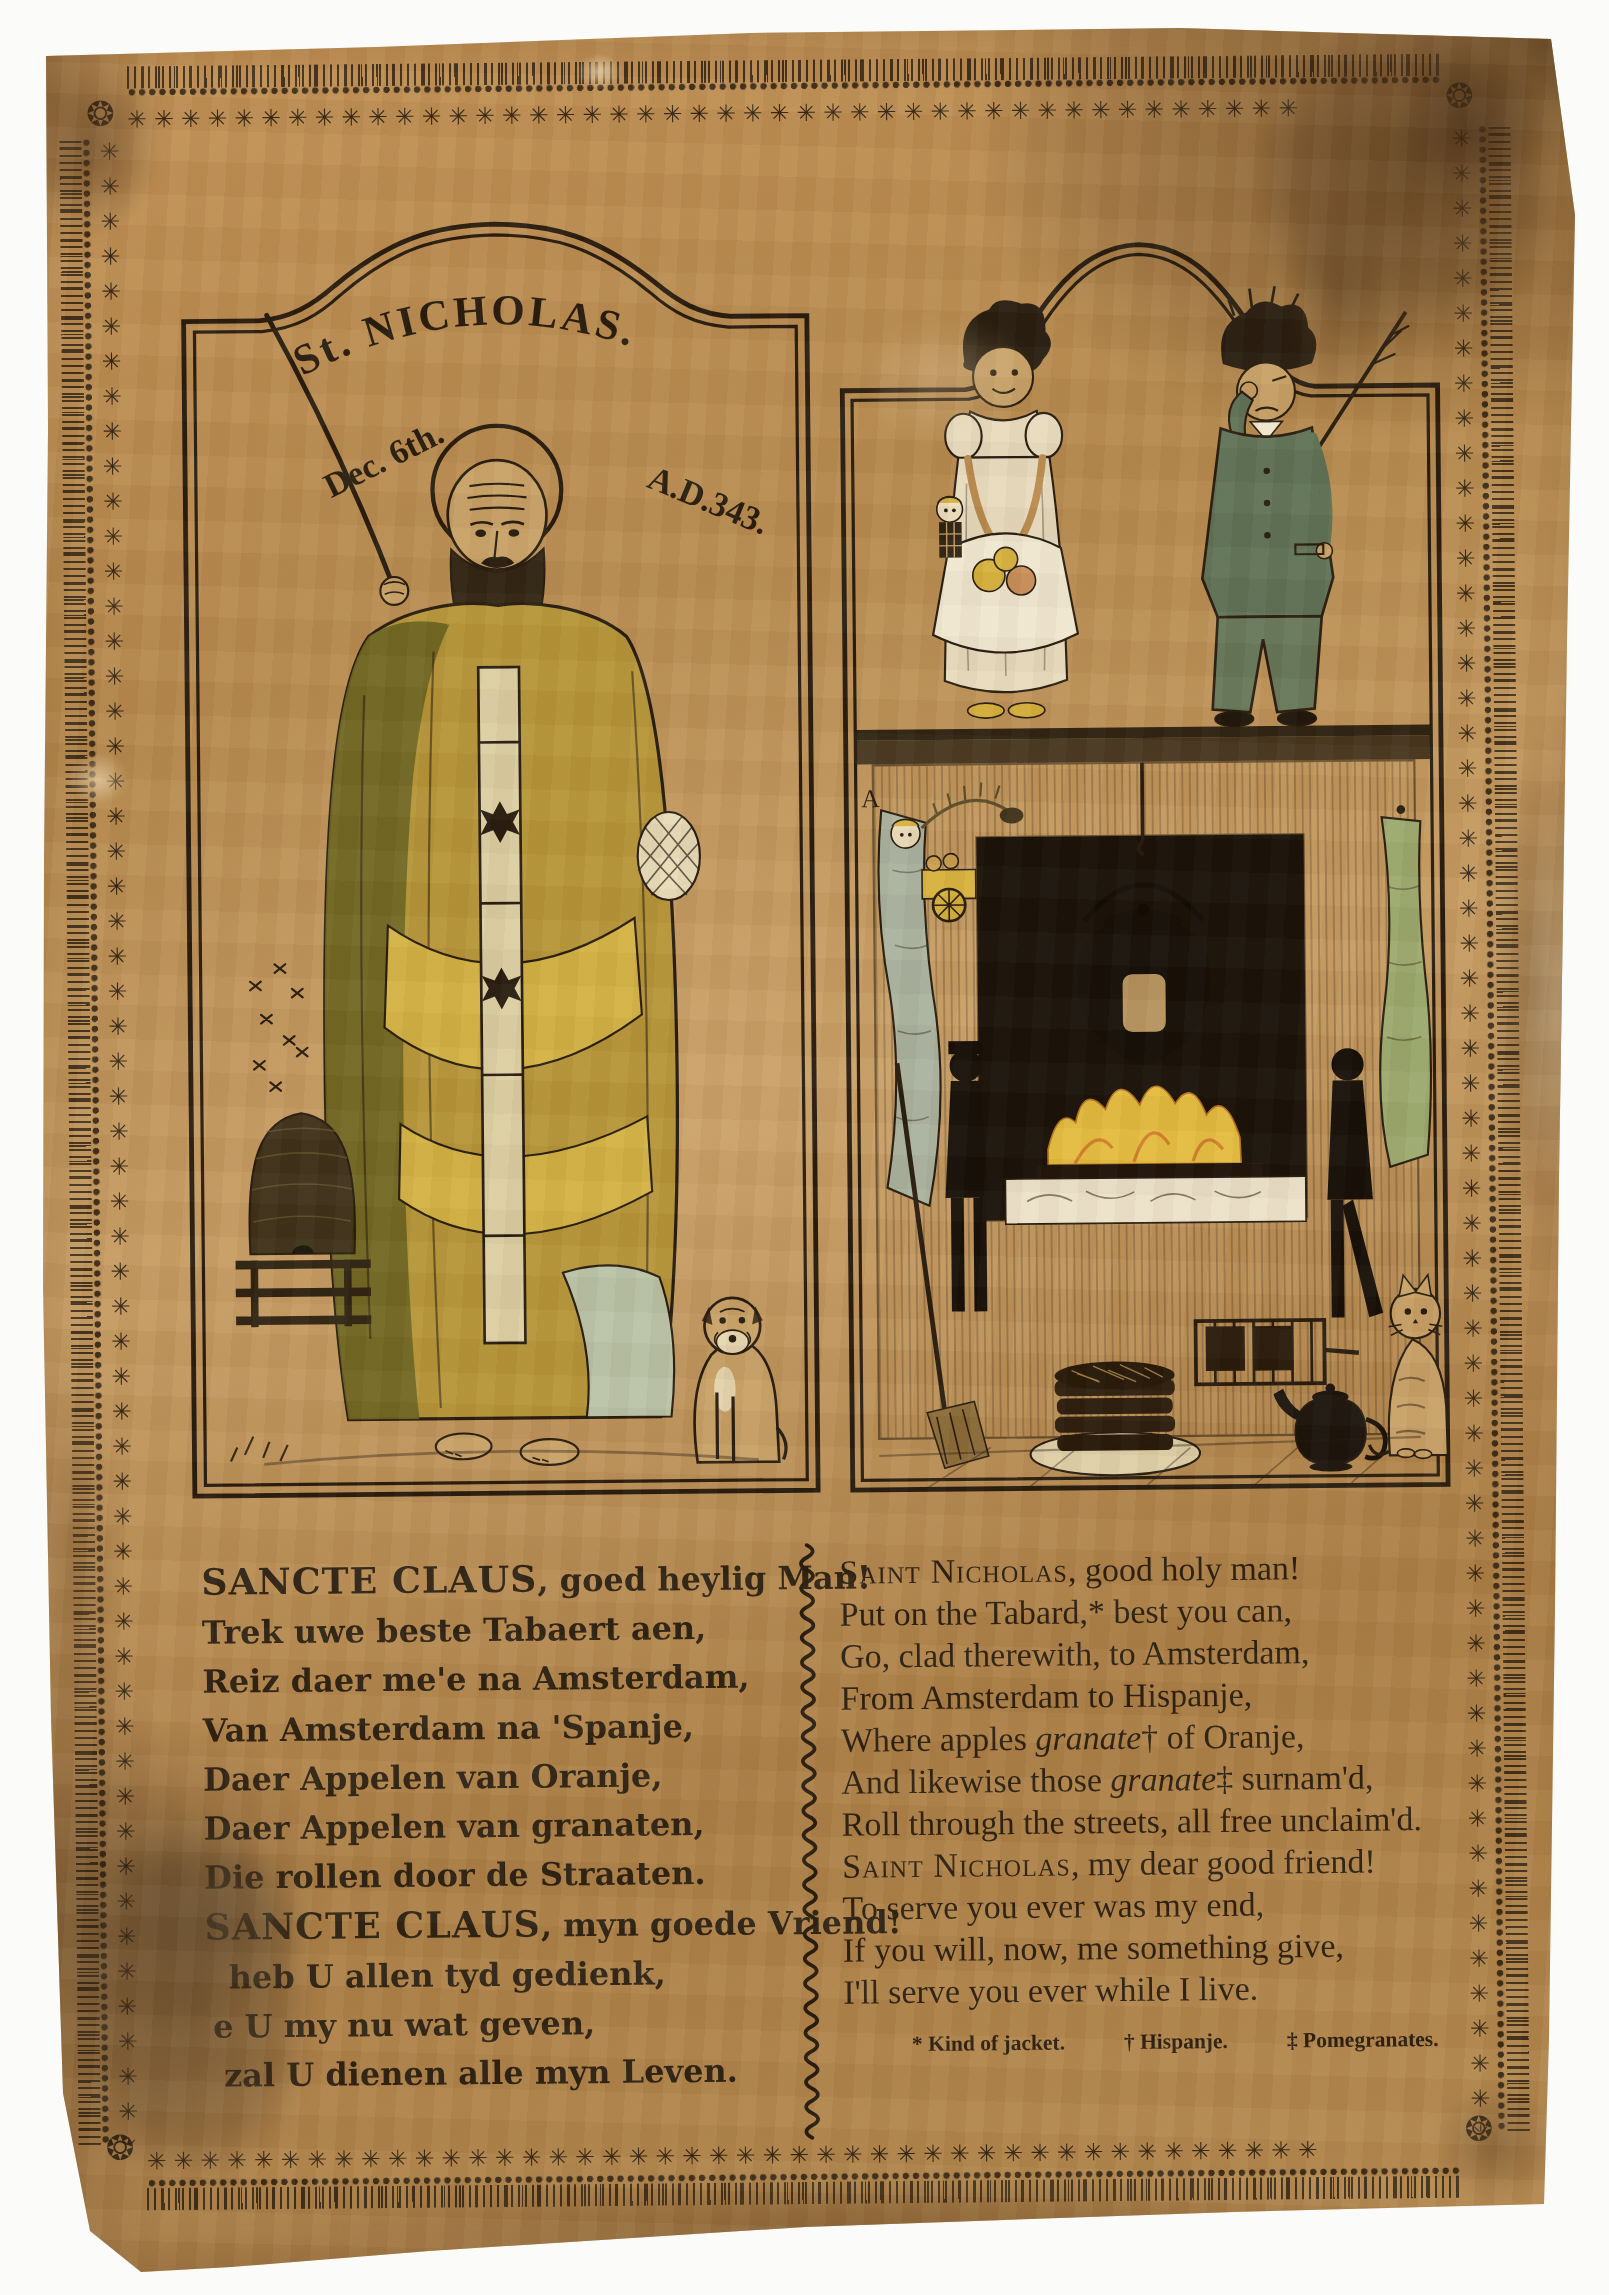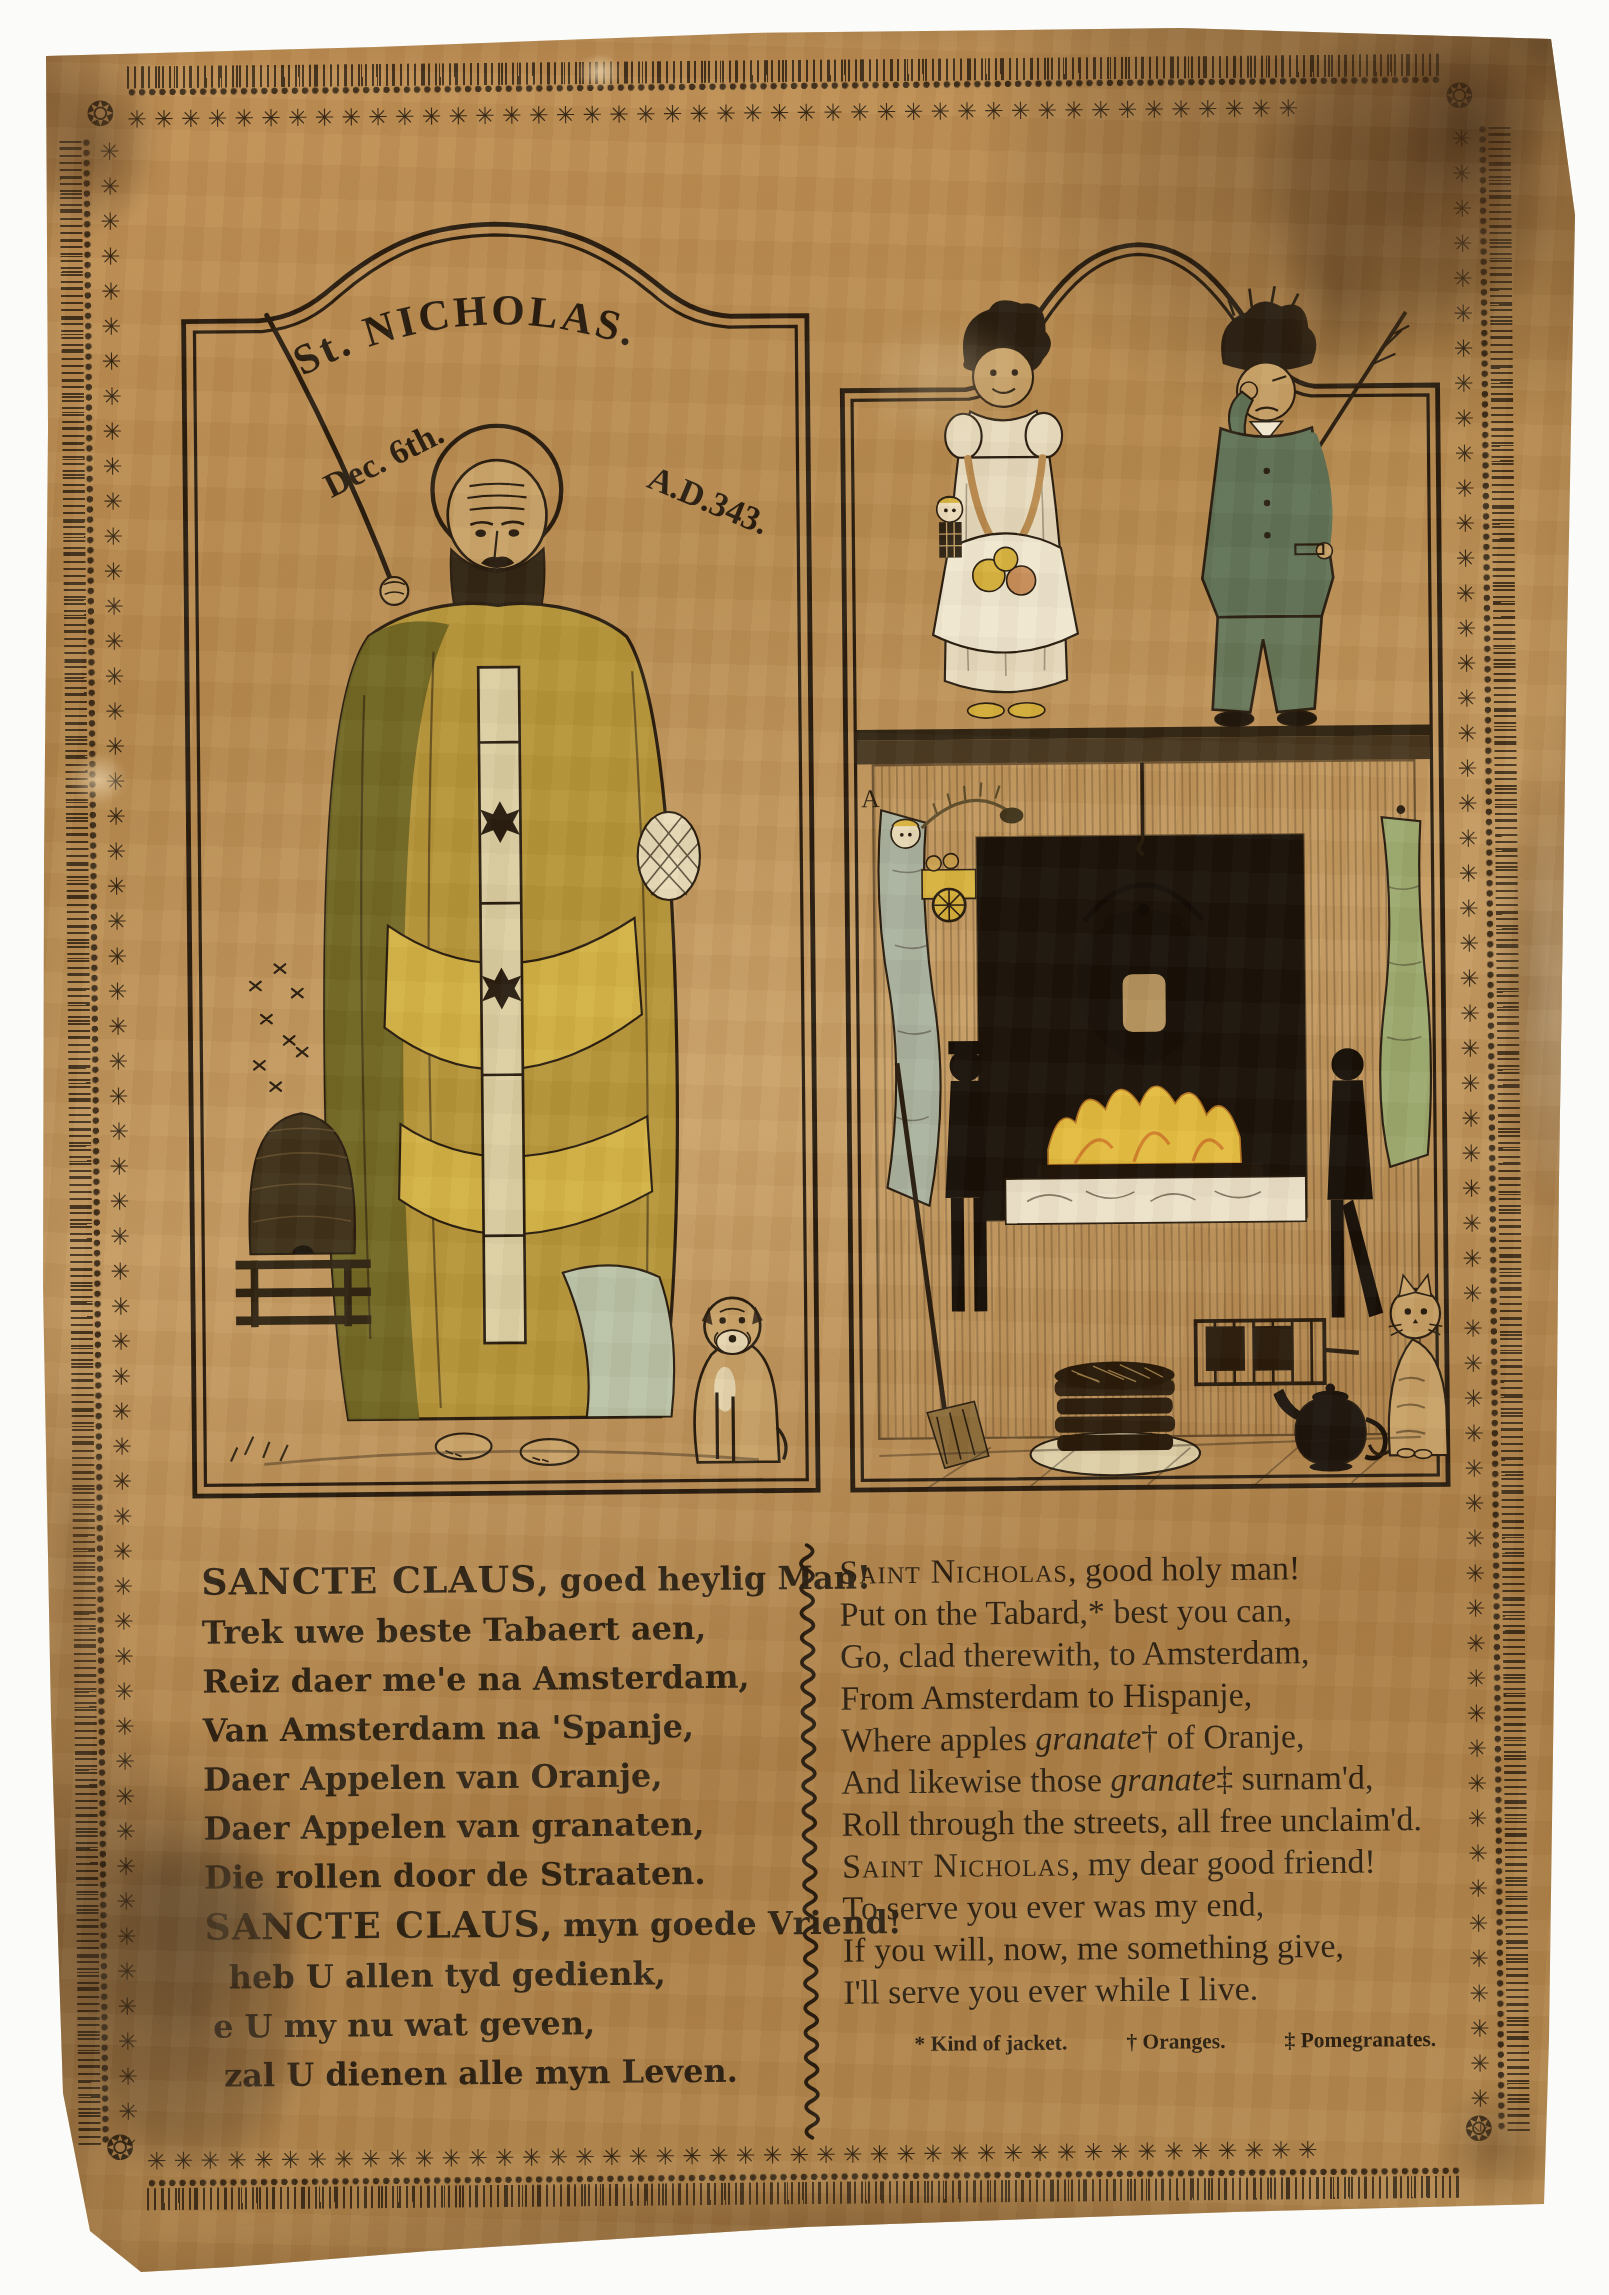--- a/index.html
+++ b/index.html
@@ -414,21 +414,21 @@
         <div class="line"><span>And likewise those </span><span class="i">granate</span><span>‡ surnam'd,</span></div>
         <div class="line"><span>Roll through the streets, all free unclaim'd.</span></div>
         <div class="line"><span class="sc">Saint Nicholas</span><span>, my dear good friend!</span></div>
         <div class="line"><span>To serve you ever was my end,</span></div>
         <div class="line"><span>If you will, now, me something give,</span></div>
         <div class="line"><span>I'll serve you ever while I live.</span></div>
       </div>
 
     <div class="footnotes" style="left:842px;top:2033px;width:649px;">
       <span>* Kind of jacket.</span>
-      <span>† Oranges.</span>
+      <span>† Hispanje.</span>
       <span>‡ Pomegranates.</span>
     </div>
 
     <div class="stain" style="left:1213px;top:-32px;width:408px;height:440px;filter:blur(5.4px);
          background:radial-gradient(closest-side, rgba(84,56,28,.62), rgba(84,56,28,.34) 55%, transparent 78%);"></div>
     <div class="stain" style="left:1374px;top:21.5px;width:204px;height:225px;filter:blur(3.2px);
          background:radial-gradient(closest-side, rgba(56,36,18,.55), transparent 76%);"></div>
     <div class="stain" style="left:1277px;top:161px;width:140px;height:279px;filter:blur(4.3px);
          background:radial-gradient(closest-side, rgba(90,62,32,.45), transparent 75%);"></div>
     <div class="stain" style="left:16px;top:27px;width:177px;height:231px;filter:blur(4.8px);

